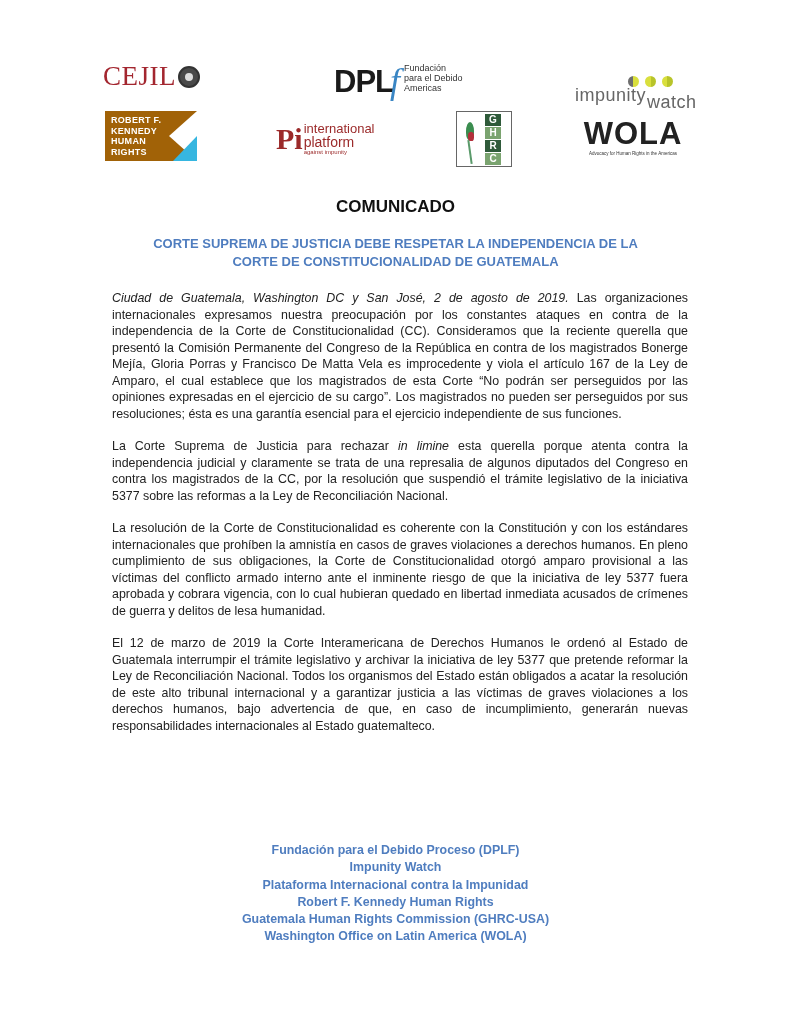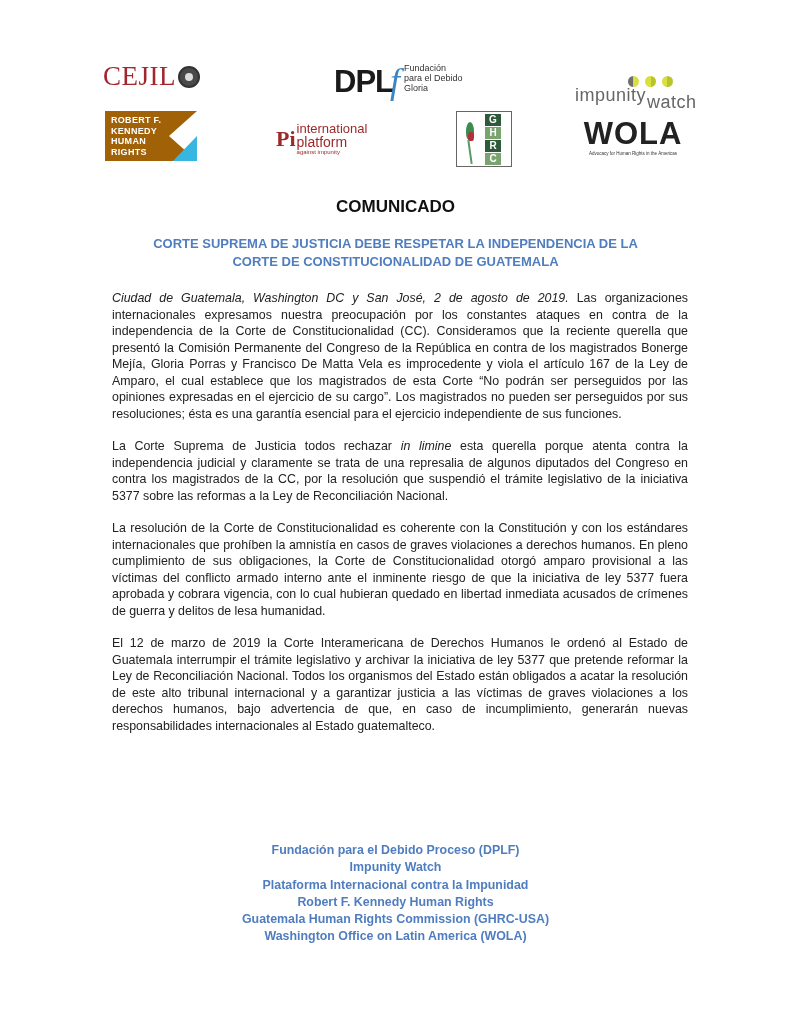--- a/index.html
+++ b/index.html
@@ -18,21 +18,21 @@
                 border-top:25px solid transparent; border-bottom:25px solid transparent; border-right:28px solid #ffffff; }
   .rfk .tri { position:absolute; right:0; top:25px; width:0; height:0; border-left:24px solid transparent; border-bottom:25px solid #36b6e0; z-index:1; }
   .rfk-text { position:absolute; left:6px; top:4px; color:#fff; font-weight:bold; font-size:9px; line-height:10.5px; z-index:2; letter-spacing:0.3px; }
 
   .dplf { left:334px; top:63px; display:flex; align-items:center; }
   .dplf-mark { font-family:"Liberation Sans", sans-serif; font-weight:bold; font-size:31px; color:#1a1a1a; letter-spacing:-1px; line-height:1; }
   .dplf-f { font-family:"Liberation Serif", serif; font-style:italic; font-size:36px; color:#3a86c4; margin-left:-3px; line-height:1; }
   .dplf-sub { font-size:9px; color:#333; line-height:10px; margin-left:4px; margin-top:-6px; }
 
   .pi { left:276px; top:122px; display:flex; align-items:center; }
-  .pi-mark { font-family:"Liberation Serif", serif; font-weight:bold; font-size:22px; color:#9b2a2a; line-height:1; }
+  .pi-mark { font-family:"Liberation Serif", serif; font-weight:bold; font-size:30px; color:#9b2a2a; line-height:1; }
   .pi-text { margin-left:1px; color:#9b2a2a; line-height:1; }
   .pi-l1 { font-size:13px; }
   .pi-l2 { font-size:14px; }
   .pi-l3 { font-size:6px; }
 
   .ghrc { left:456px; top:111px; width:56px; height:56px; border:1px solid #666; box-sizing:border-box; display:flex; }
   .ghrc-bird { width:28px; position:relative; }
   .ghrc-bird .body { position:absolute; left:9px; top:10px; width:8px; height:18px; background:#3b8d4f; border-radius:50% 50% 40% 40%; }
   .ghrc-bird .belly { position:absolute; left:11px; top:20px; width:6px; height:9px; background:#b3303b; border-radius:40%; }
   .ghrc-bird .tail { position:absolute; left:12px; top:28px; width:2px; height:24px; background:#5a9a6a; transform:rotate(-8deg); }
@@ -76,21 +76,21 @@
     <div>RIGHTS</div>
   </div>
 </div>
 
 <div class="abs dplf">
   <span class="dplf-mark">DPL</span>
   <span class="dplf-f">f</span>
   <div class="dplf-sub">
     <div>Fundación</div>
     <div>para el Debido</div>
-    <div>Gloria</div>
+    <div>Americas</div>
   </div>
 </div>
 
 <div class="abs pi">
   <span class="pi-mark">Pi</span>
   <div class="pi-text">
     <div class="pi-l1">international</div>
     <div class="pi-l2">platform</div>
     <div class="pi-l3">against impunity</div>
   </div>
@@ -127,21 +127,21 @@
 
 <div class="abs comunicado">COMUNICADO</div>
 
 <div class="abs headline">
   <div>CORTE SUPREMA DE JUSTICIA DEBE RESPETAR LA INDEPENDENCIA DE LA</div>
   <div>CORTE DE CONSTITUCIONALIDAD DE GUATEMALA</div>
 </div>
 
 <div class="abs body-text">
   <p><em>Ciudad de Guatemala, Washington DC y San José, 2 de agosto de 2019.</em><span> Las organizaciones internacionales expresamos nuestra preocupación por los constantes ataques en contra de la independencia de la Corte de Constitucionalidad (CC).  Consideramos que la reciente querella que presentó la Comisión Permanente del Congreso de la República en contra de los magistrados Bonerge Mejía, Gloria Porras y Francisco De Matta Vela es improcedente y viola el artículo 167 de la Ley de Amparo, el cual establece que los magistrados de esta Corte “No podrán ser perseguidos por las opiniones expresadas en el ejercicio de su cargo”.  Los magistrados no pueden ser perseguidos por sus resoluciones; ésta es una garantía esencial para el ejercicio independiente de sus funciones.</span></p>
-  <p><span>La Corte Suprema de Justicia todos rechazar </span><em>in limine</em><span> esta querella porque atenta contra la independencia judicial y claramente se trata de una represalia de algunos diputados del Congreso en contra los magistrados de la CC, por la resolución que suspendió el trámite legislativo de la iniciativa 5377 sobre las reformas a la Ley de Reconciliación Nacional.</span></p>
+  <p><span>La Corte Suprema de Justicia para rechazar </span><em>in limine</em><span> esta querella porque atenta contra la independencia judicial y claramente se trata de una represalia de algunos diputados del Congreso en contra los magistrados de la CC, por la resolución que suspendió el trámite legislativo de la iniciativa 5377 sobre las reformas a la Ley de Reconciliación Nacional.</span></p>
   <p>La resolución de la Corte de Constitucionalidad es coherente con la Constitución y con los estándares internacionales que prohíben la amnistía en casos de graves violaciones a derechos humanos. En pleno cumplimiento de sus obligaciones, la Corte de Constitucionalidad otorgó amparo provisional a las víctimas del conflicto armado interno ante el inminente riesgo de que la iniciativa de ley 5377 fuera aprobada y cobrara vigencia, con lo cual hubieran quedado en libertad inmediata acusados de crímenes de guerra y delitos de lesa humanidad.</p>
   <p>El 12 de marzo de 2019 la Corte Interamericana de Derechos Humanos le ordenó al Estado de Guatemala interrumpir el trámite legislativo y archivar la iniciativa de ley 5377 que pretende reformar la Ley de Reconciliación Nacional.  Todos los organismos del Estado están obligados a acatar la resolución de este alto tribunal internacional y a garantizar justicia a las víctimas de graves violaciones a los derechos humanos, bajo advertencia de que, en caso de incumplimiento, generarán nuevas responsabilidades internacionales al Estado guatemalteco.</p>
 </div>
 
 <div class="abs signatories">
   <div>Fundación para el Debido Proceso (DPLF)</div>
   <div>Impunity Watch</div>
   <div>Plataforma Internacional contra la Impunidad</div>
   <div>Robert F. Kennedy Human Rights</div>
   <div>Guatemala Human Rights Commission (GHRC-USA)</div>

